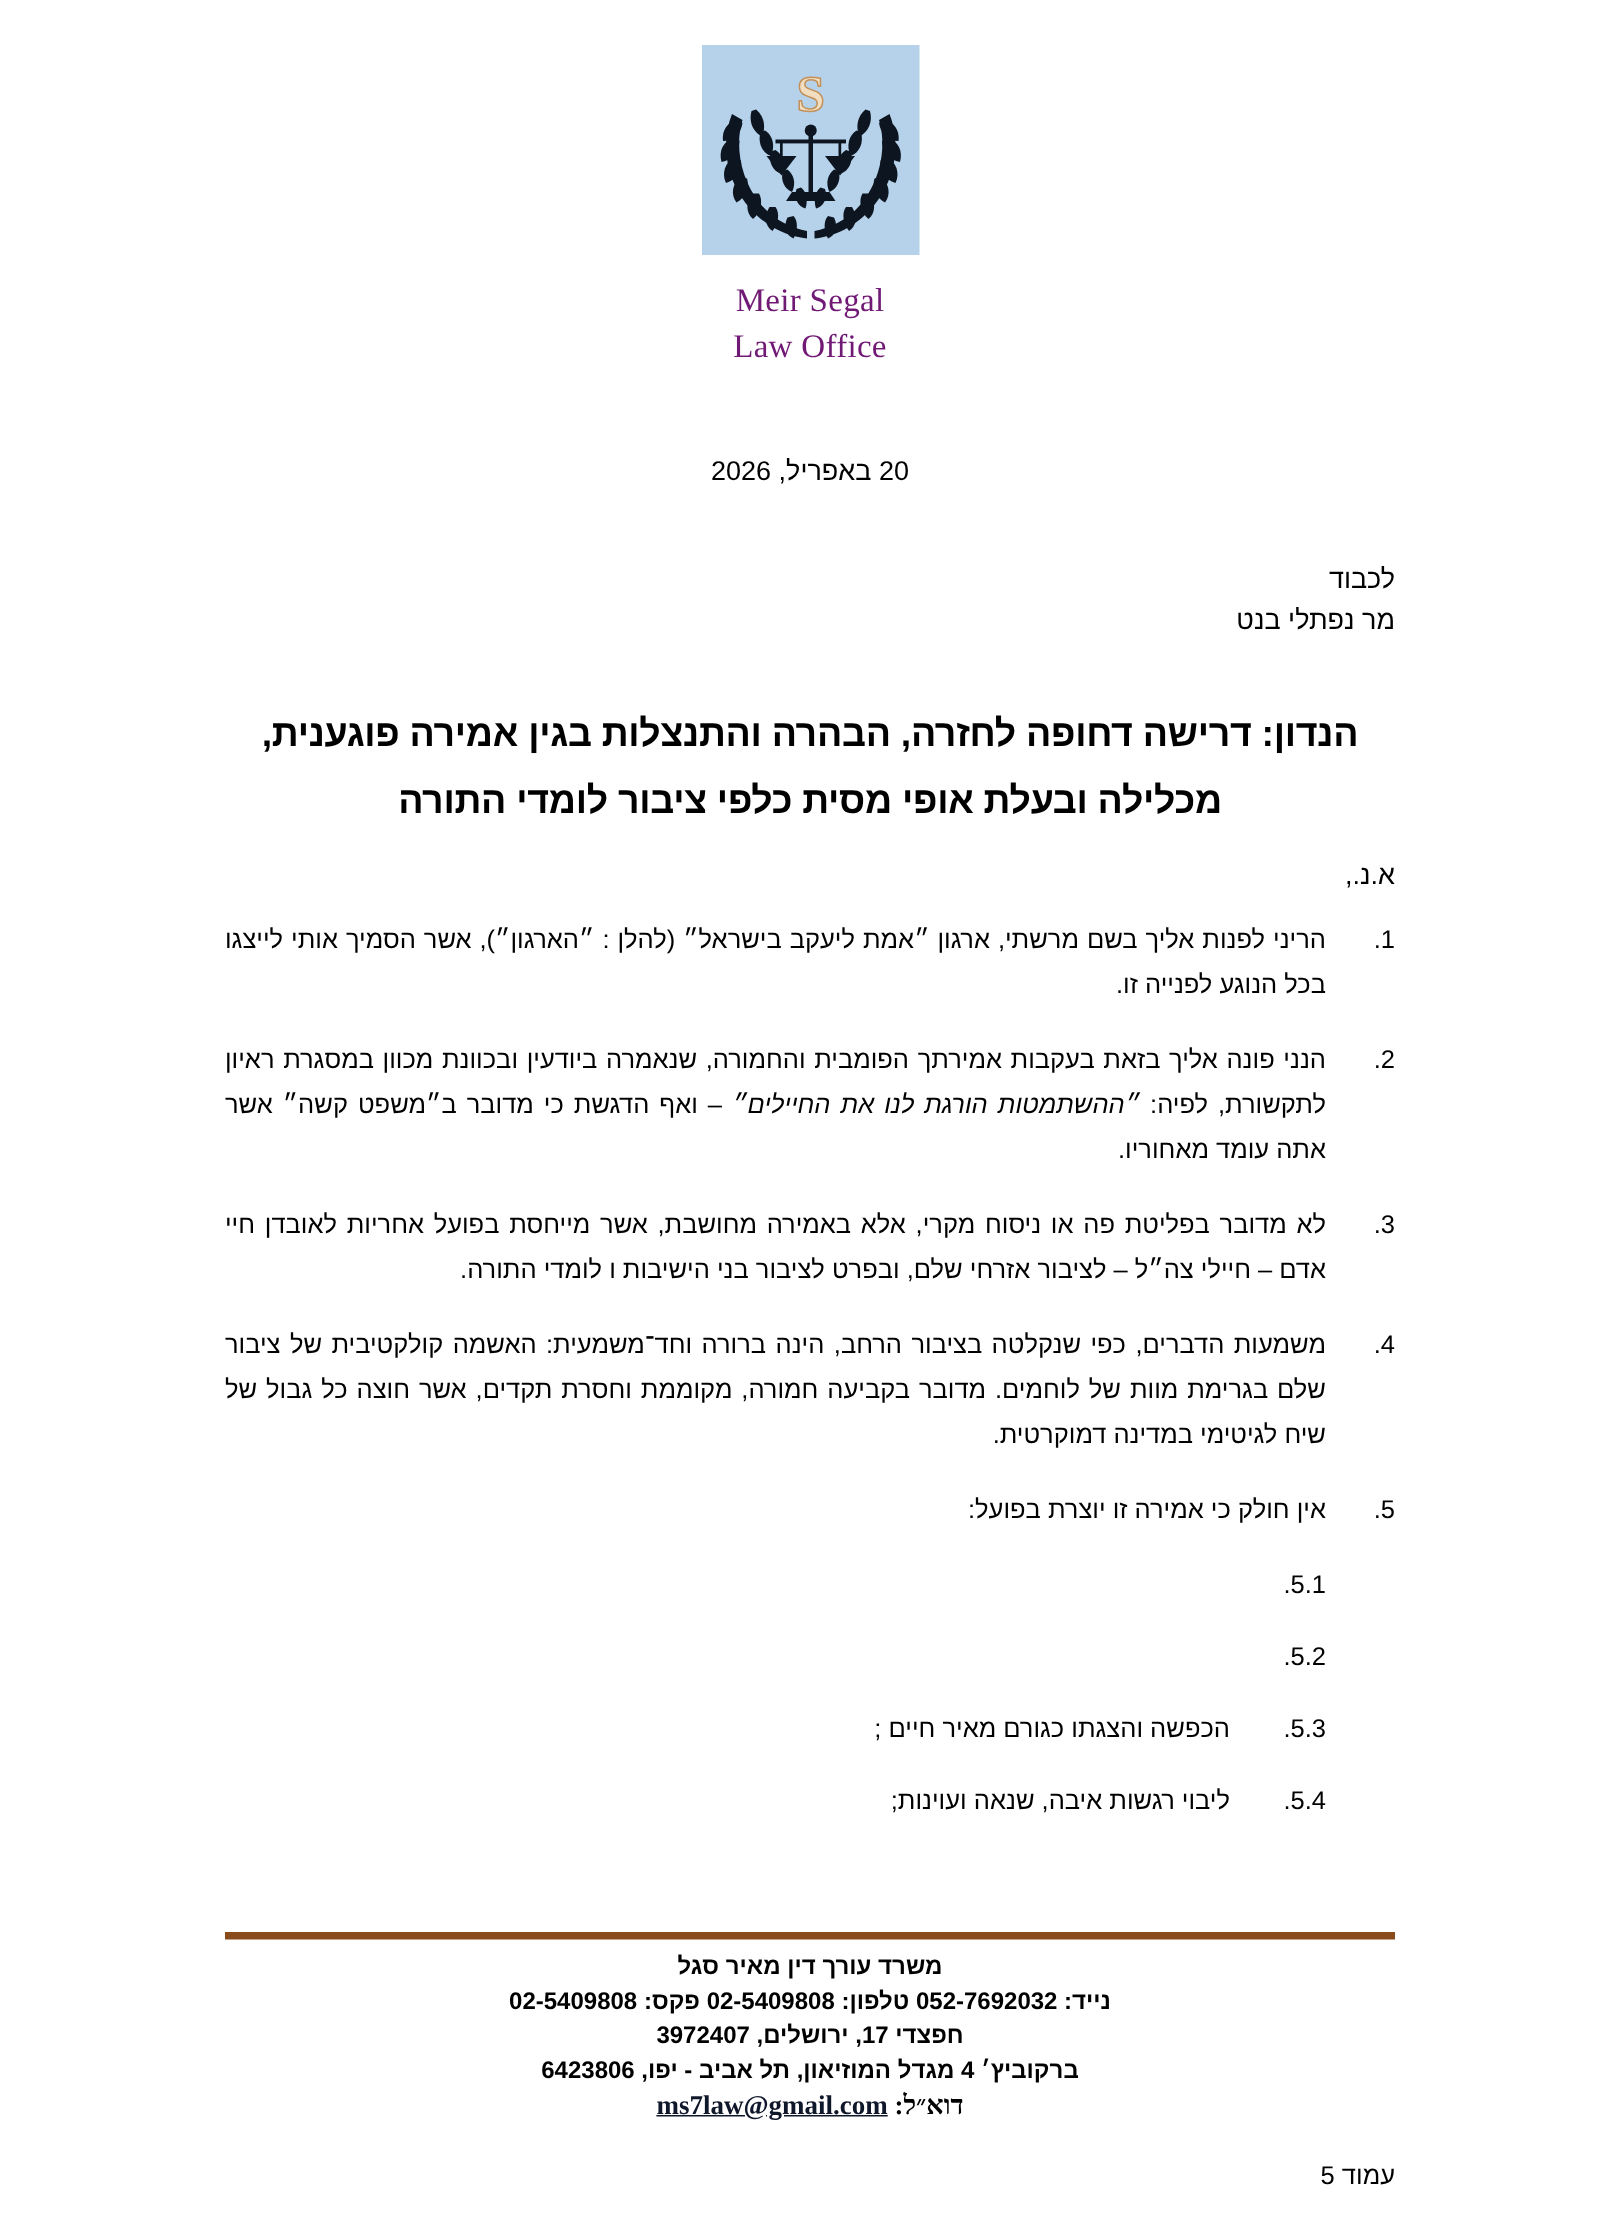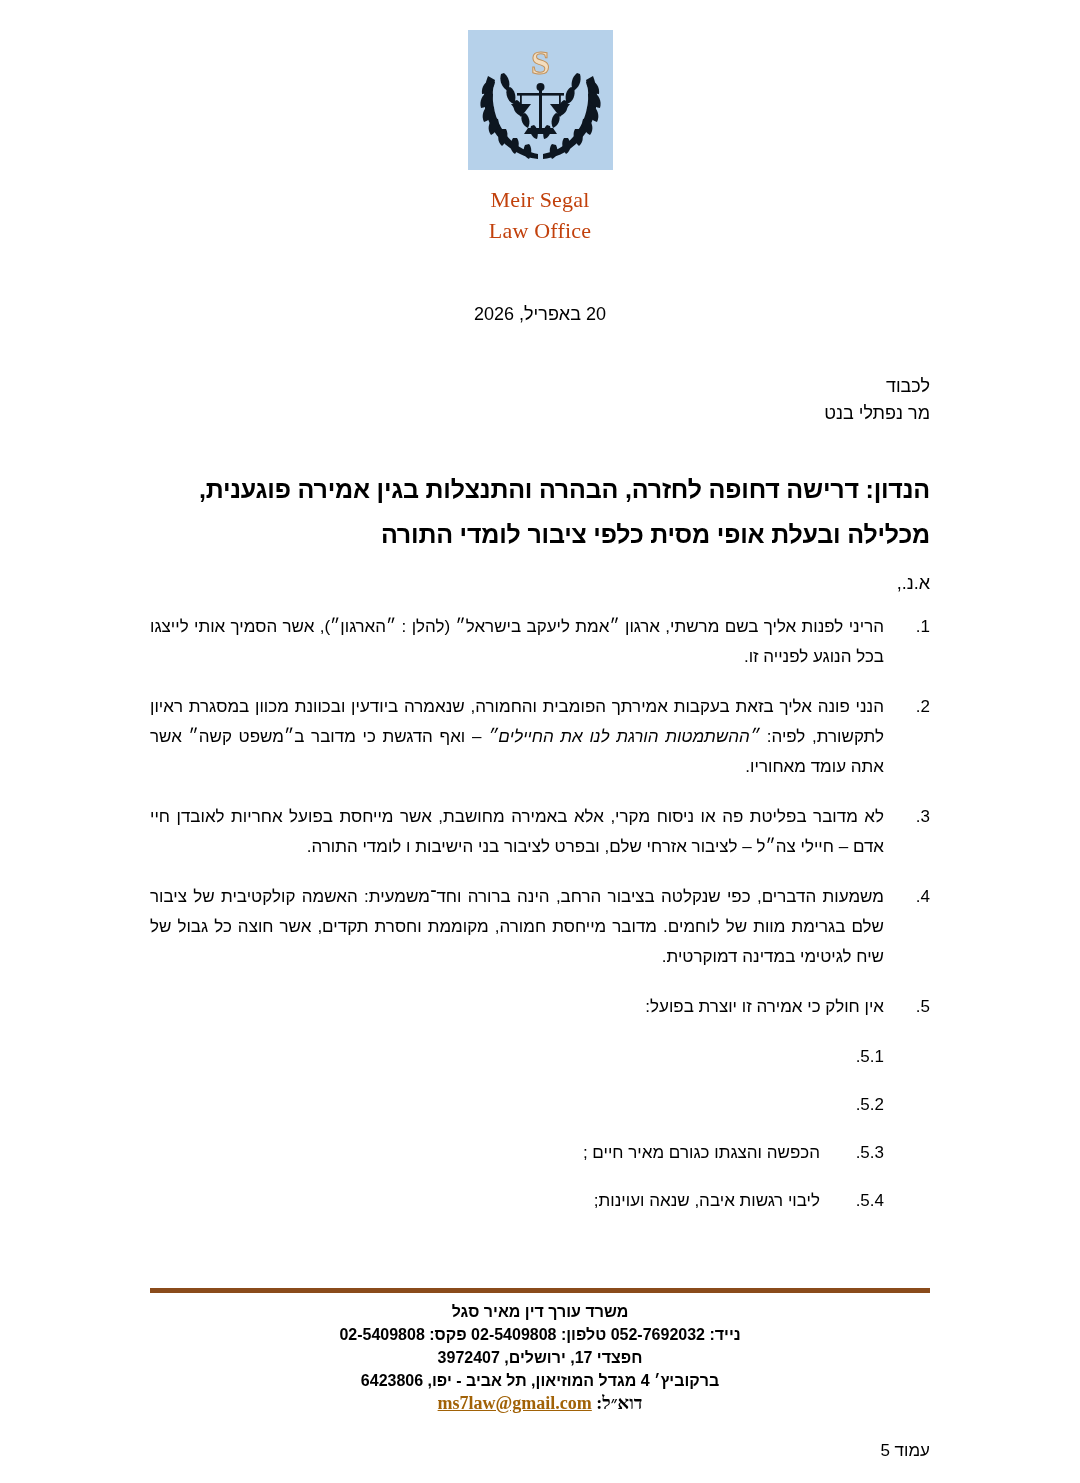--- a/index.html
+++ b/index.html
@@ -35,21 +35,21 @@
     margin: 0 auto;
     background: #b6d1ea;
     position: relative;
   }
   .logo-box svg { display: block; width: 145px; height: 140px; }
 
   .firm-name {
     font-family: "Liberation Serif", "DejaVu Serif", serif;
     font-size: 22px;
     line-height: 31px;
-    color: #c2410c;
+    color: #701a75;
     margin-top: 14px;
     letter-spacing: .2px;
   }
 
   
   .date-line {
     margin-top: 58px;
     text-align: center;
     font-size: 18px;
     direction: rtl;
@@ -58,21 +58,21 @@
   .addressee {
     margin-top: 48px;
     text-align: right;
     font-size: 18px;
     line-height: 27px;
   }
 
   
   .subject {
     margin-top: 40px;
-    text-align: right;
+    text-align: center;
     font-size: 25px;
     font-weight: bold;
     line-height: 45px;
     letter-spacing: -0.2px;
   }
 
   .salutation {
     margin-top: 16px;
     text-align: right;
     font-size: 18px;
@@ -161,21 +161,21 @@
     white-space: nowrap;
   }
   .footer-email-line {
     direction: rtl;
     unicode-bidi: plaintext;
     font-family: "Liberation Serif", "DejaVu Serif", serif;
     font-size: 18px;
     font-weight: bold;
   }
   .footer-email-line a {
-    color: #a16207;
+    color: #0f172a;
     font-family: "Liberation Serif", "DejaVu Serif", serif;
   }
 
   .page-number {
     position: absolute;
     right: 150px;
     bottom: 22px;
     font-size: 17px;
     direction: rtl;
     unicode-bidi: plaintext;
@@ -261,21 +261,21 @@
       <div class="clause-text"><span>הנני פונה אליך בזאת בעקבות אמירתך הפומבית והחמורה, שנאמרה ביודעין ובכוונת מכוון במסגרת ראיון לתקשורת, לפיה: </span><em>״ההשתמטות הורגת לנו את החיילים״</em><span> – ואף הדגשת כי מדובר ב״משפט קשה״ אשר אתה עומד מאחוריו.</span></div>
     </div>
 
     <div class="clause">
       <div class="clause-num">.3</div>
       <div class="clause-text">לא מדובר בפליטת פה או ניסוח מקרי, אלא באמירה מחושבת, אשר מייחסת בפועל אחריות לאובדן חיי אדם – חיילי צה״ל – לציבור אזרחי שלם, ובפרט לציבור בני הישיבות ו לומדי התורה.</div>
     </div>
 
     <div class="clause">
       <div class="clause-num">.4</div>
-      <div class="clause-text">משמעות הדברים, כפי שנקלטה בציבור הרחב, הינה ברורה וחד־משמעית: האשמה קולקטיבית של ציבור שלם בגרימת מוות של לוחמים. מדובר מייחסת חמורה, מקוממת וחסרת תקדים, אשר חוצה כל גבול של שיח לגיטימי במדינה דמוקרטית.</div>
+      <div class="clause-text">משמעות הדברים, כפי שנקלטה בציבור הרחב, הינה ברורה וחד־משמעית: האשמה קולקטיבית של ציבור שלם בגרימת מוות של לוחמים. מדובר בקביעה חמורה, מקוממת וחסרת תקדים, אשר חוצה כל גבול של שיח לגיטימי במדינה דמוקרטית.</div>
     </div>
 
     <div class="clause">
       <div class="clause-num">.5</div>
       <div class="clause-text lead-in">אין חולק כי אמירה זו יוצרת בפועל:</div>
     </div>
 
     <div class="subclauses">
       <div class="subclause">
         <div class="subclause-num">.5.1</div>

